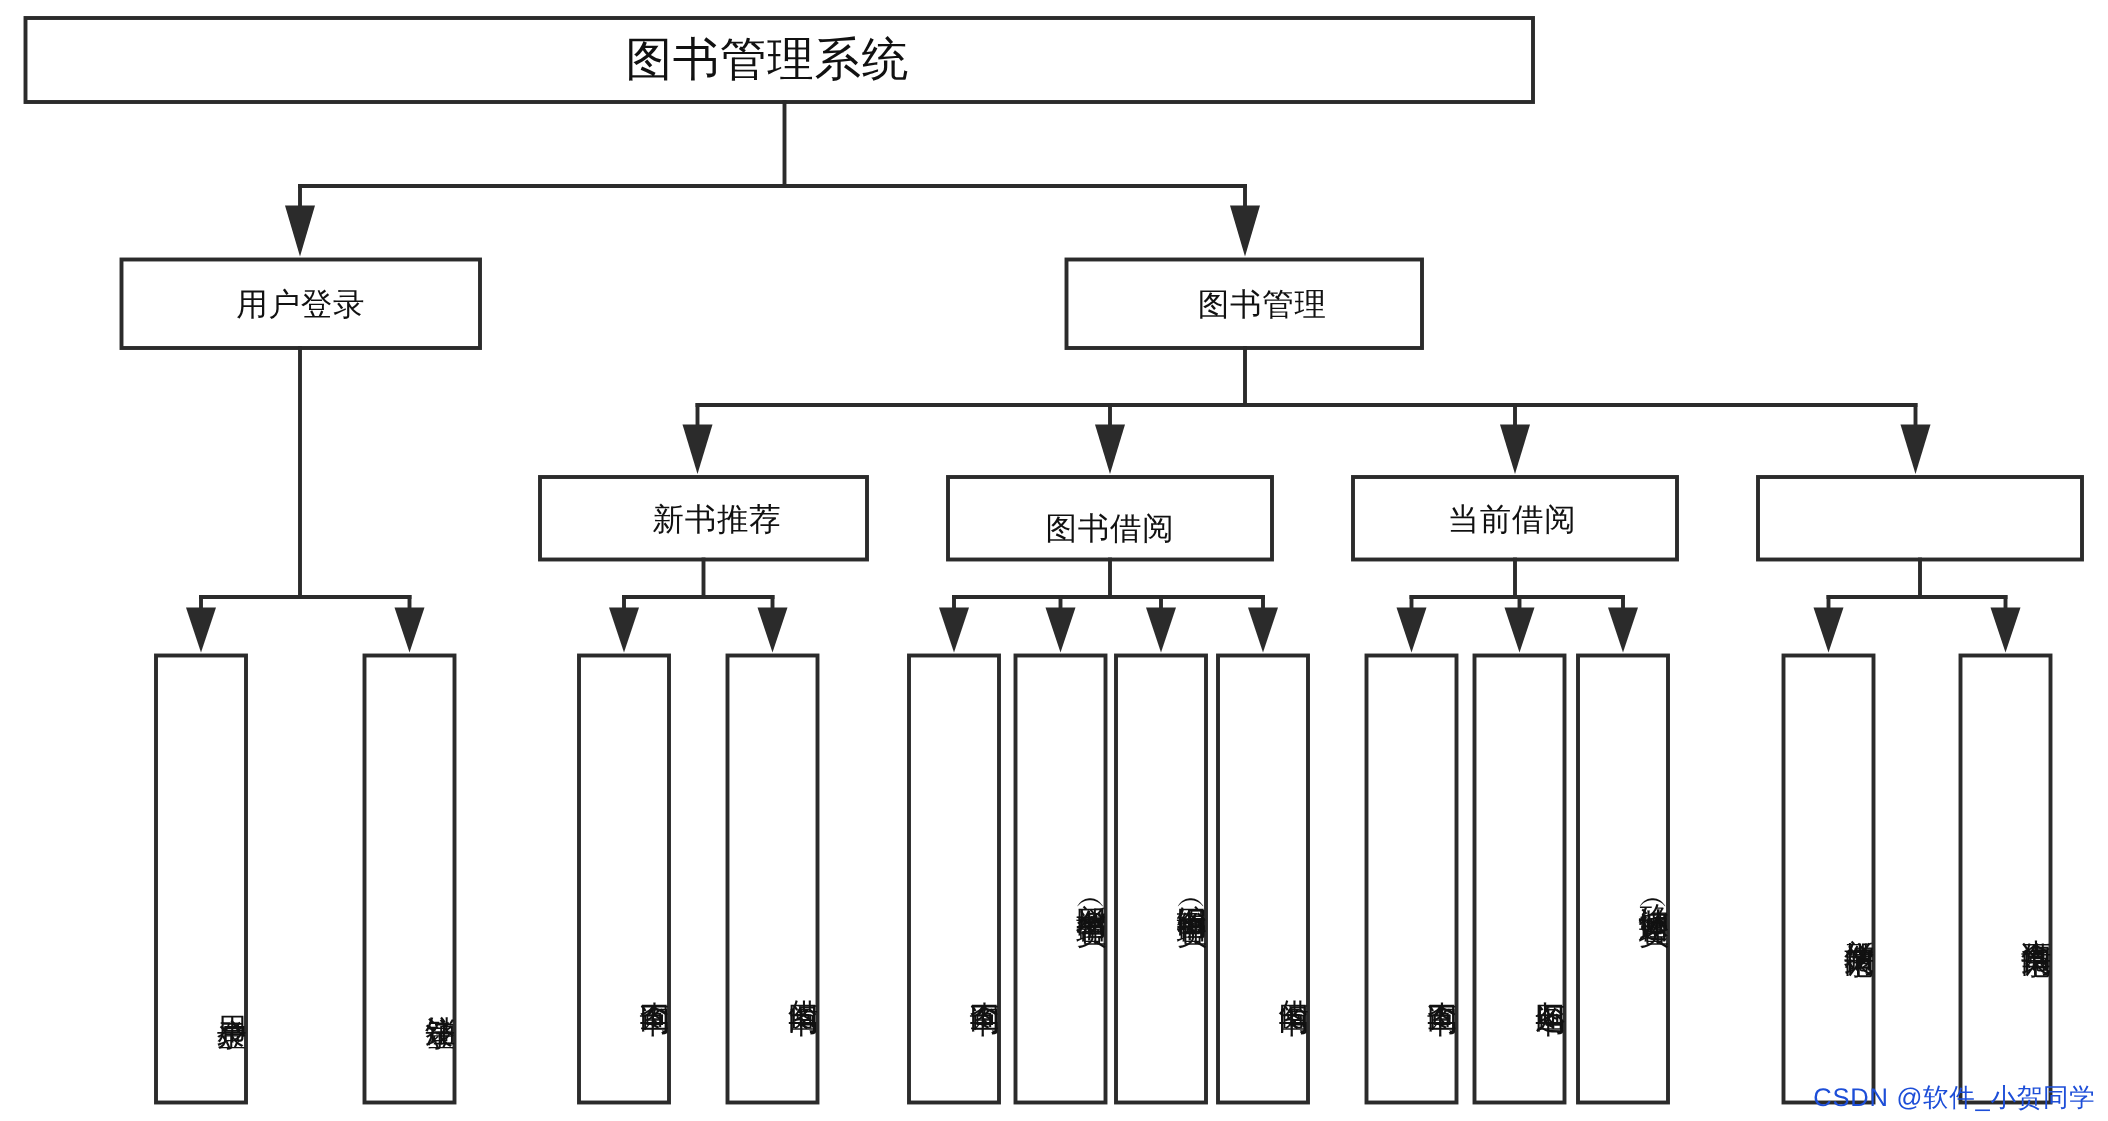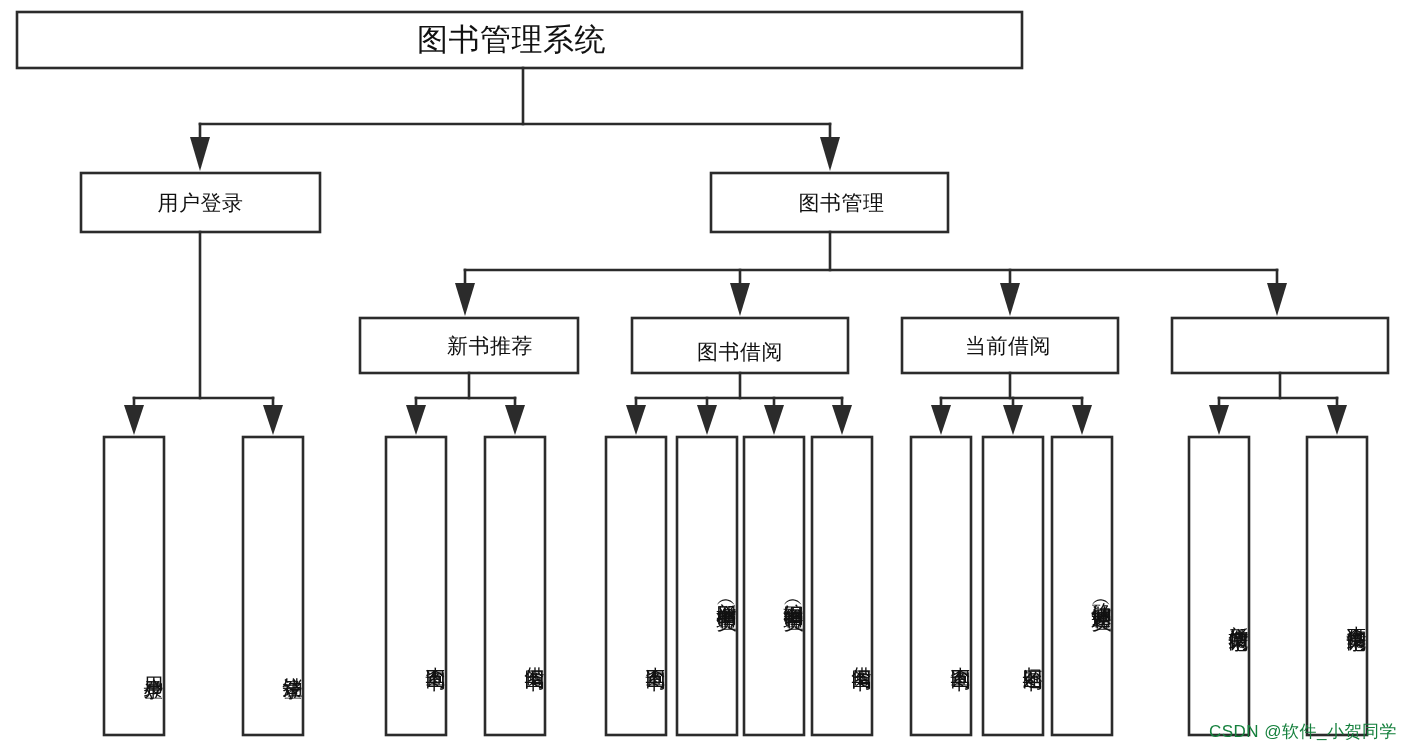--- a/index.html
+++ b/index.html
@@ -63,21 +63,21 @@
     writing-mode: vertical-rl;
     text-orientation: upright;
     letter-spacing: 1.5px;
     white-space: nowrap;
     pointer-events: none;
   }
   .watermark {
     position: absolute;
     right: 8px;
     bottom: 4px;
-    color: #15803d;
+    color: #1d4ed8;
     font-size: 17px;
     letter-spacing: 0.5px;
     white-space: nowrap;
     pointer-events: none;
   }
 </style>
 </head>
 <body>
 
 <div id="diagram-root">
@@ -188,21 +188,21 @@
       <polygon class="arrow-head" points="1209,405 1229,405 1219,435"></polygon>
       <polygon class="arrow-head" points="1327,405 1347,405 1337,435"></polygon>
     </g>
   </svg>
 
   <div class="node-label-h" style="left:9px; top:12px; width:1005px; height:56px; font-size:31px;">图书管理系统</div>
 
   <div class="node-label-h" style="left:81px; top:173px; width:239px; height:59px;">用户登录</div>
   <div class="node-label-h" style="left:711px; top:173px; width:237px; height:59px;margin-left:12px;">图书管理</div>
 
-  <div class="node-label-h" style="left:364px; top:318px; width:252px; height:55px;">新书推荐</div>
+  <div class="node-label-h" style="left:352px; top:318px; width:252px; height:55px;">新书推荐</div>
   <div class="node-label-h" style="left:632px; top:318px; width:216px; height:68px;">图书借阅</div>
   <div class="node-label-h" style="left:902px; top:318px; width:212px; height:55px;">当前借阅</div>
 
   <div class="node-label-v" style="left:104px; top:437px; width:60px; height:298px; padding-top:78px;">用户登录</div>
   <div class="node-label-v" style="left:243px; top:437px; width:60px; height:298px; padding-top:78px;">注销登录</div>
 
   <div class="node-label-v" style="left:386px; top:437px; width:60px; height:298px; padding-top:68px;">查询图书</div>
   <div class="node-label-v" style="left:485px; top:437px; width:60px; height:298px; padding-top:68px;">借阅图书</div>
 
   <div class="node-label-v" style="left:606px; top:437px; width:60px; height:298px; padding-top:68px;">查询图书</div>

